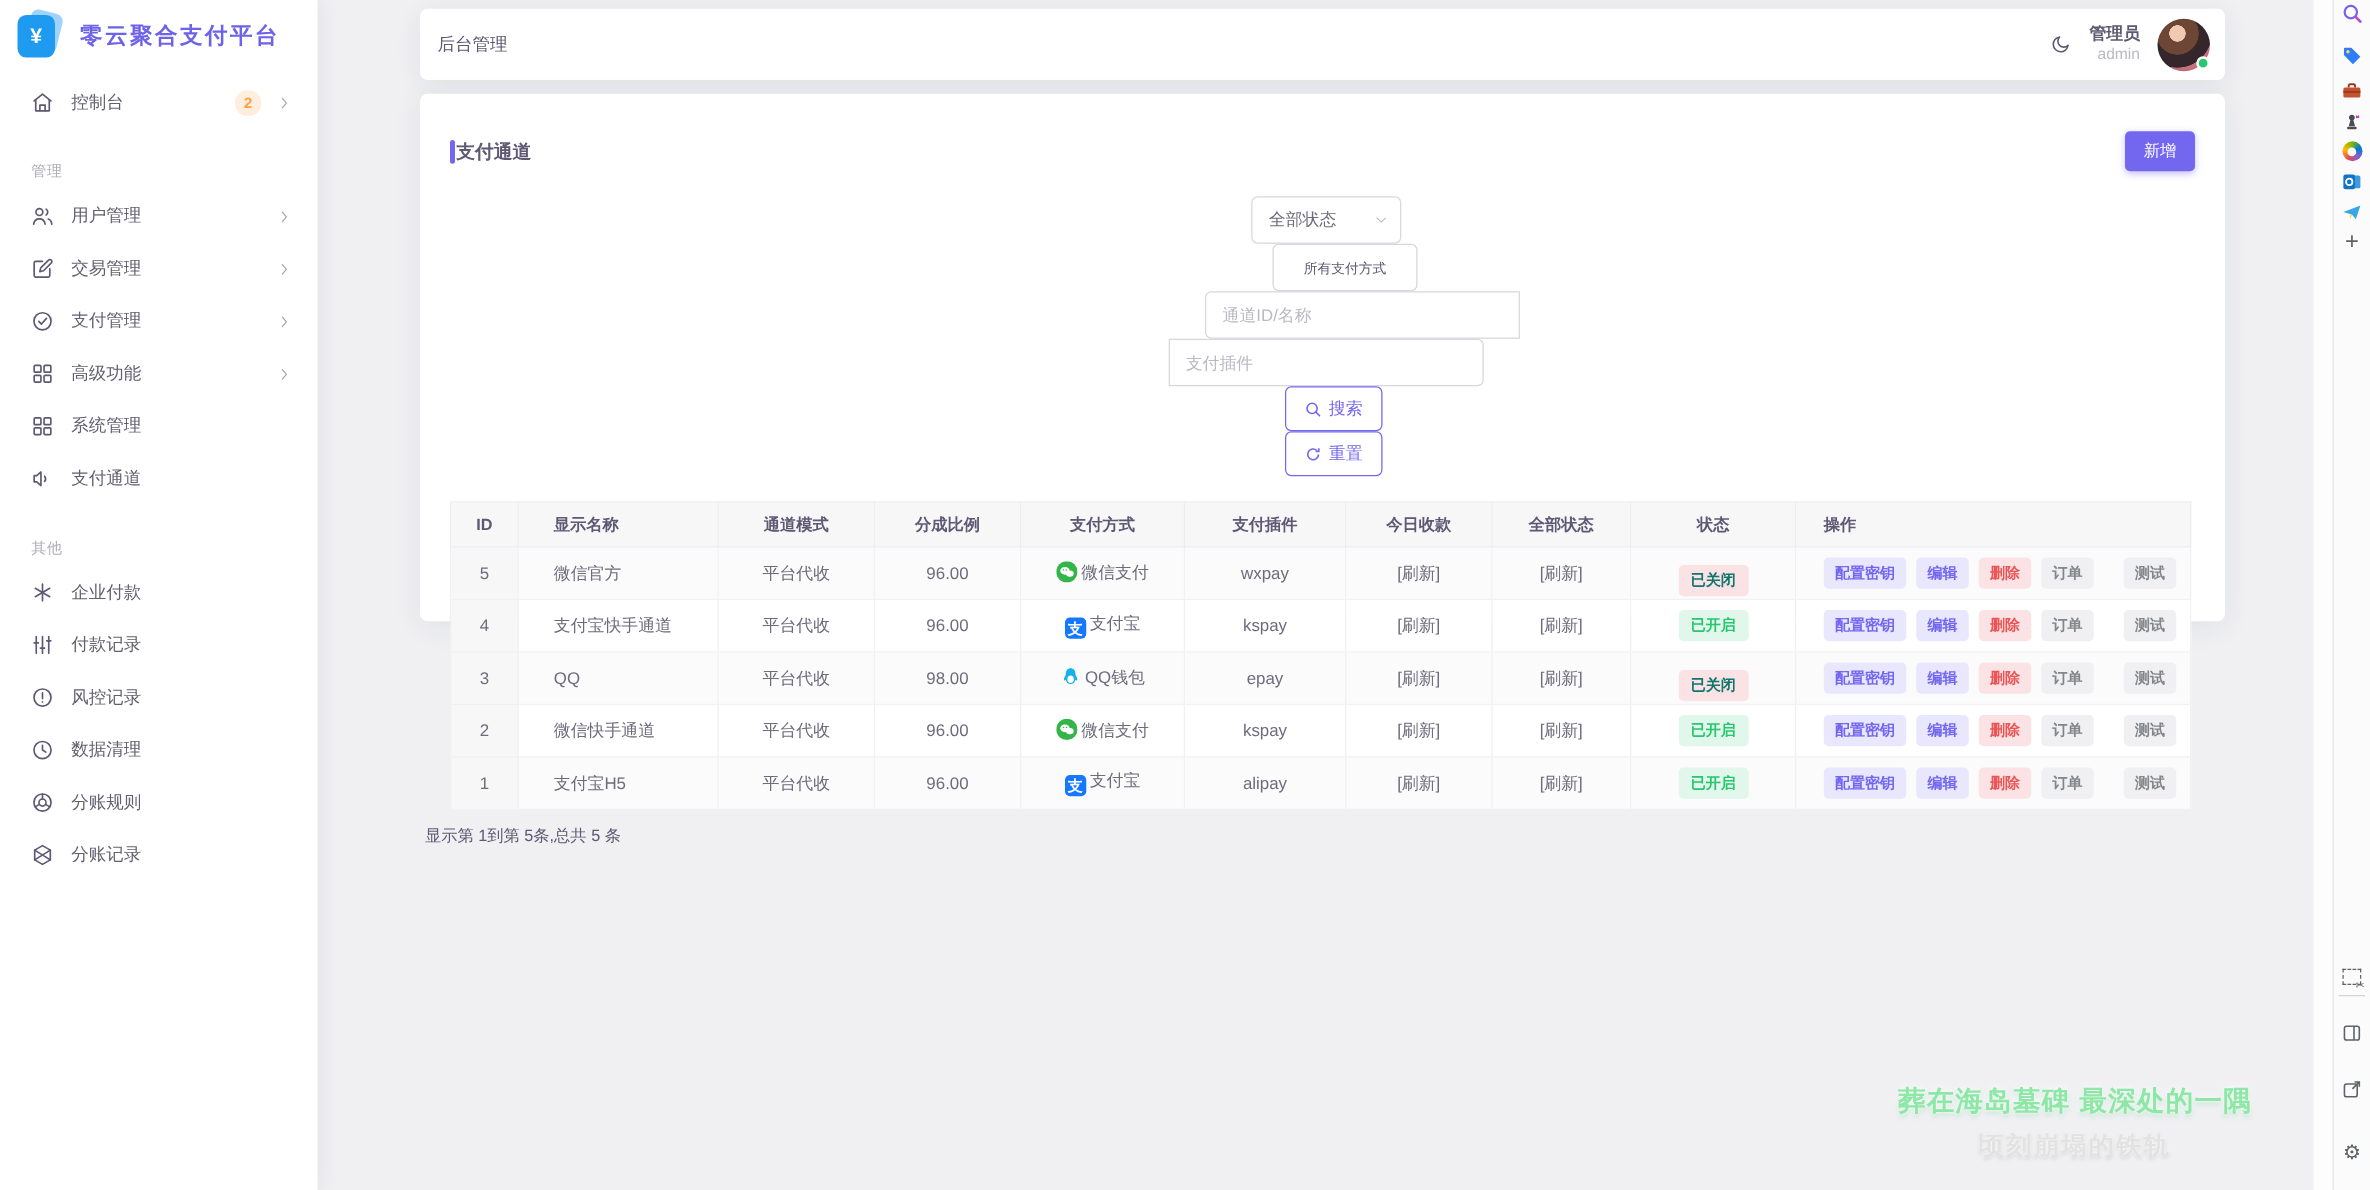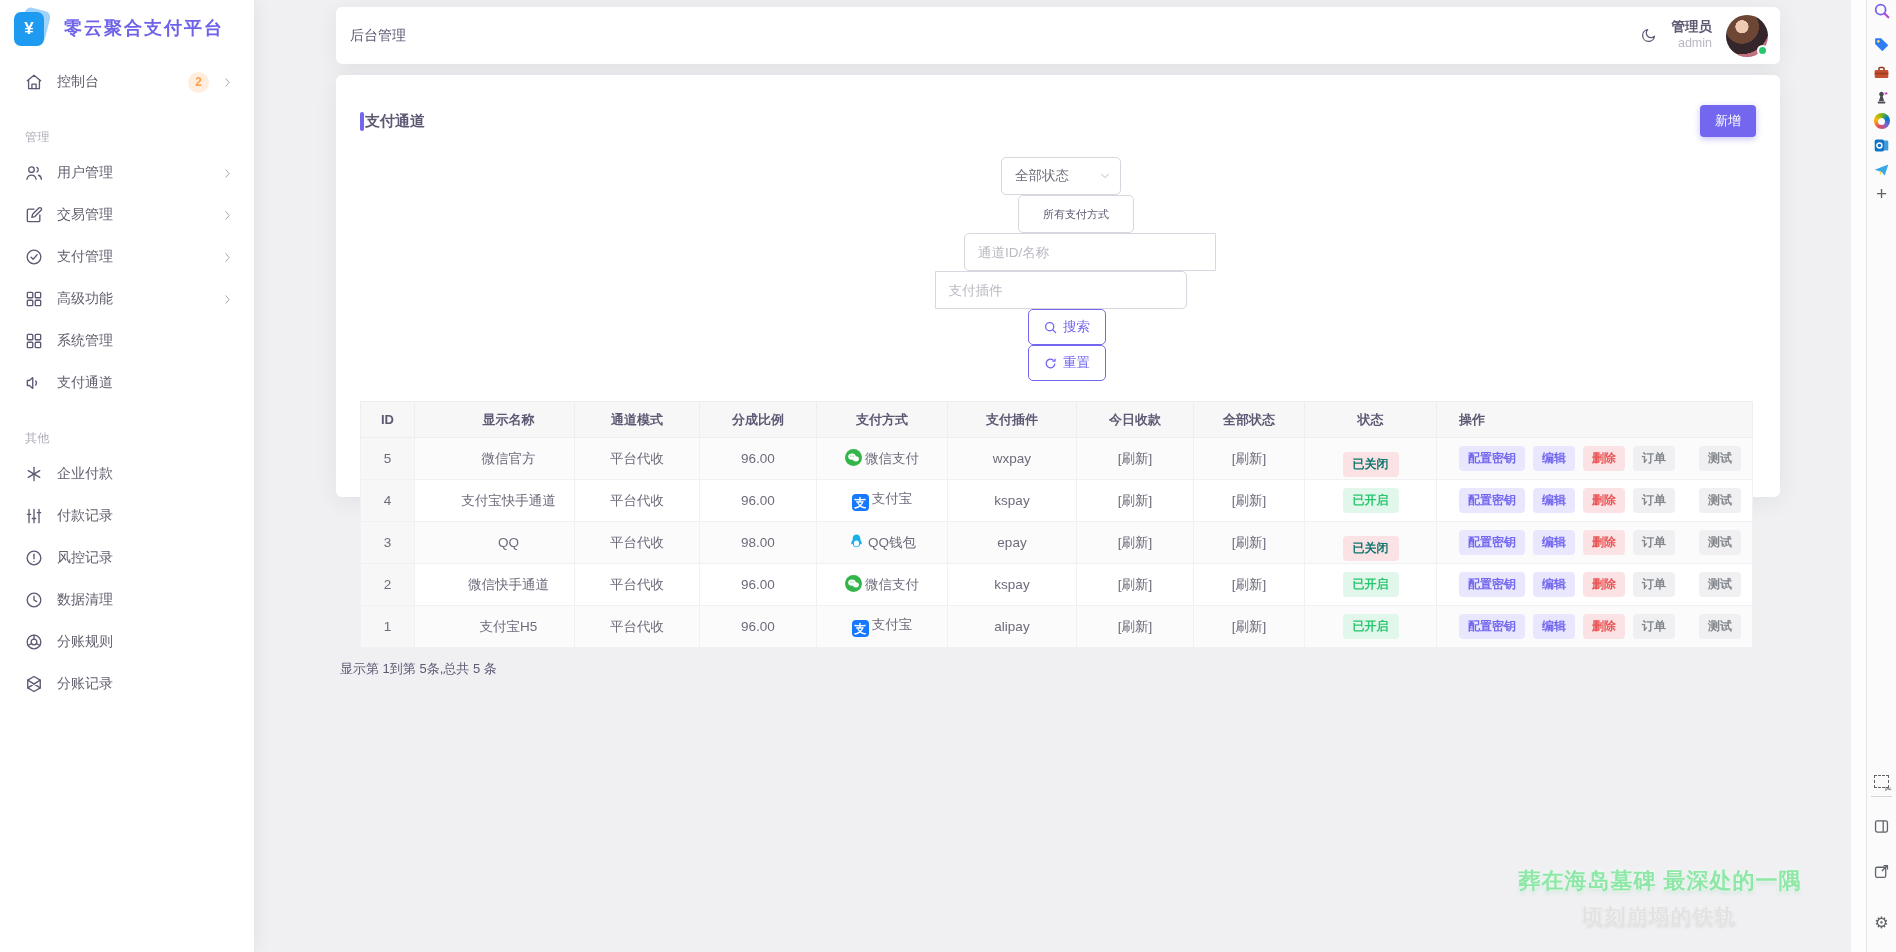--- a/index.html
+++ b/index.html
@@ -109,21 +109,21 @@
 
   
   table.grid { margin:20px 24px 0 24px; width:1392px; border-collapse:collapse; table-layout:fixed; font-size:13.5px; color:#6e6b7b; }
   .grid th {
     background:#f7f7f8; height:36px; font-weight:700; color:#5e5873; font-size:13px;
     border:1px solid #eeedf1; text-align:center;
   }
   .grid td { height:42px; border:1px solid #f1f1f4; text-align:center; background:#fff; }
   .grid tbody tr:nth-child(odd) td { background:#fbfbfc; }
   .grid td.c-id, .grid tbody tr:nth-child(odd) td.c-id { background:#f7f7f8; }
-  .grid th.al, .grid td.al { text-align:center; padding-left:28px; }
+  .grid th.al, .grid td.al { text-align:left; padding-left:28px; }
   .grid th.ops, .grid td.ops { text-align:left; padding-left:22px; }
   .refresh-link { color:#6e6b7b; cursor:pointer; }
   .badge { display:inline-block; padding:4px 10px; border-radius:4px; font-size:12px; font-weight:700; }
   .st-on  { background:#e2f7eb; color:#28c76f; }
   .st-off { background:#fbe3e5; color:#0f766e;margin-top:12px; }
   .act { display:inline-block; padding:4px 9px; border-radius:4px; font-size:12px; font-weight:700; margin-right:8px; cursor:pointer; }
   .act-key, .act-edit { background:#e9e7fd; color:#7367f0; }
   .act-del { background:#fbe3e5; color:#ea5455; }
   .act-order, .act-test { background:#f0f0f2; color:#82868b; }
   .act-test { margin-left:16px; }

